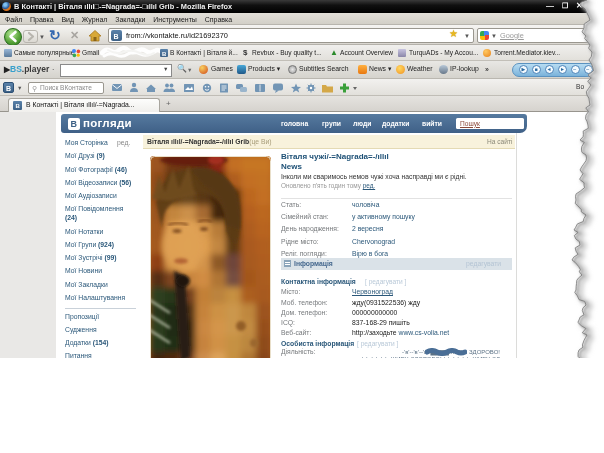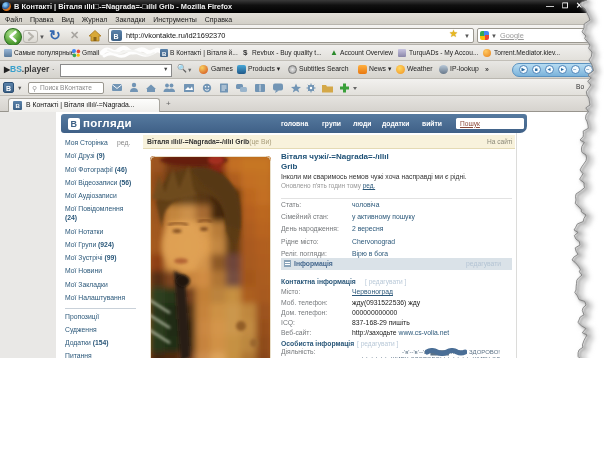--- a/index.html
+++ b/index.html
@@ -43,21 +43,21 @@
 <div class="t" style="left:70px;top:30px;font-size:11px;font-weight:bold;color:#a8a5a0;">✕</div>
 
 <svg style="left:88px;top:29px;" width="14" height="14" viewBox="0 0 14 14">
       <path d="M7,1.5 L13,7 L11,7 L11,12 L3,12 L3,7 L1,7 Z" fill="#d8a838" stroke="#a87820" stroke-width="0.8"></path>
       <rect x="5.5" y="8" width="3" height="4" fill="#8a6418"></rect>
     </svg>
 
 <div style="left:108px;top:28px;width:366px;height:15px;background:#fff;border:1px solid #9a978f;border-radius:2px;"></div>
 <div style="left:111px;top:30px;width:11px;height:11px;background:linear-gradient(#5a82aa,#3d6186);border-radius:2px;"></div>
 <div class="t" style="left:113.5px;top:32.5px;font-size:7px;font-weight:bold;color:#fff;">B</div>
-<div class="t" style="left:126px;top:32px;font-size:7.4px;color:#111;">http://vkontakte.ru/id21692370</div>
+<div class="t" style="left:126px;top:32px;font-size:7.4px;color:#111;">from://vkontakte.ru/id21692370</div>
 <div class="t" style="left:449px;top:29px;font-size:10px;color:#e8b820;text-shadow:0 0 1px #b88a10;">★</div>
 <div class="t" style="left:464px;top:33px;font-size:6px;color:#555;">▼</div>
 
 <div style="left:477px;top:28px;width:112px;height:15px;background:#fff;border:1px solid #9a978f;border-radius:2px;"></div>
 <div style="left:480px;top:31px;width:9px;height:9px;background:conic-gradient(#4285f4 0 25%,#ea4335 0 50%,#fbbc05 0 75%,#34a853 0);border-radius:2px;"></div>
 <div class="t" style="left:491px;top:33px;font-size:6px;color:#555;">▼</div>
 <div class="t" style="left:500px;top:31.5px;font-size:7.4px;color:#9a9a9a;text-decoration:underline;">Google</div>
 
 <div style="left:0;top:45px;width:604px;height:16px;background:linear-gradient(#f0efed,#e2e0db);border-bottom:1px solid #c2bfb8;"></div>
 <div style="left:4px;top:49px;width:8px;height:8px;background:linear-gradient(#9ab8d8,#5a7a9a);border-radius:1px;"></div>
@@ -395,21 +395,21 @@
  <path d="M34,246 Q47,252 60,247" stroke="#a06438" stroke-width="2.4" fill="none" filter="url(#b2)"></path>
  <circle cx="95" cy="175" r="5" fill="#90602a" filter="url(#b2)"></circle>
  <circle cx="108" cy="192" r="4" fill="#9a6a30" filter="url(#b2)"></circle>
  <circle cx="90" cy="225" r="5" fill="#90602a" filter="url(#b2)"></circle>
  <rect x="4" y="5" width="121" height="262" fill="#a04e10" opacity="0.13"></rect>
 </g>
 <rect x="4.5" y="5.5" width="120" height="261" rx="4" fill="none" stroke="#e9dfca" stroke-width="1"></rect>
 </svg>
 
 <div class="t" style="left:281px;top:153px;font-size:8px;font-weight:bold;color:#1c4f75;">Віталя чужі/-=Nagrada=-/ıllıl</div>
-<div class="t" style="left:281px;top:162.5px;font-size:8px;font-weight:bold;color:#1c4f75;">Grib</div>
+<div class="t" style="left:281px;top:162.5px;font-size:8px;font-weight:bold;color:#1c4f75;">News</div>
 <div class="t" style="left:281px;top:173.5px;font-size:6.8px;color:#333;">Інколи ми сваримось немов чужі хоча насправді ми є рідні.</div>
 <div class="t" style="left:281px;top:183px;font-size:6.4px;color:#999;">Оновлено п'ять годин тому&nbsp;<span style="color:#2b587a;text-decoration:underline;">ред.</span></div>
 <div style="left:281px;top:198px;width:231px;height:1px;background:#e2e2e2;"></div>
 <div class="t lb" style="left:281px;top:201.5px;">Стать:</div>
 <div class="t vl" style="left:352px;top:201.5px;">чоловіча</div>
 <div class="t lb" style="left:281px;top:214px;">Сімейний стан:</div>
 <div class="t vl" style="left:352px;top:214px;">у активному пошуку</div>
 <div class="t lb" style="left:281px;top:226px;">День народження:</div>
 <div class="t vl" style="left:352px;top:226px;">2 вересня</div>
 <div class="t lb" style="left:281px;top:238.5px;">Рідне місто:</div>

